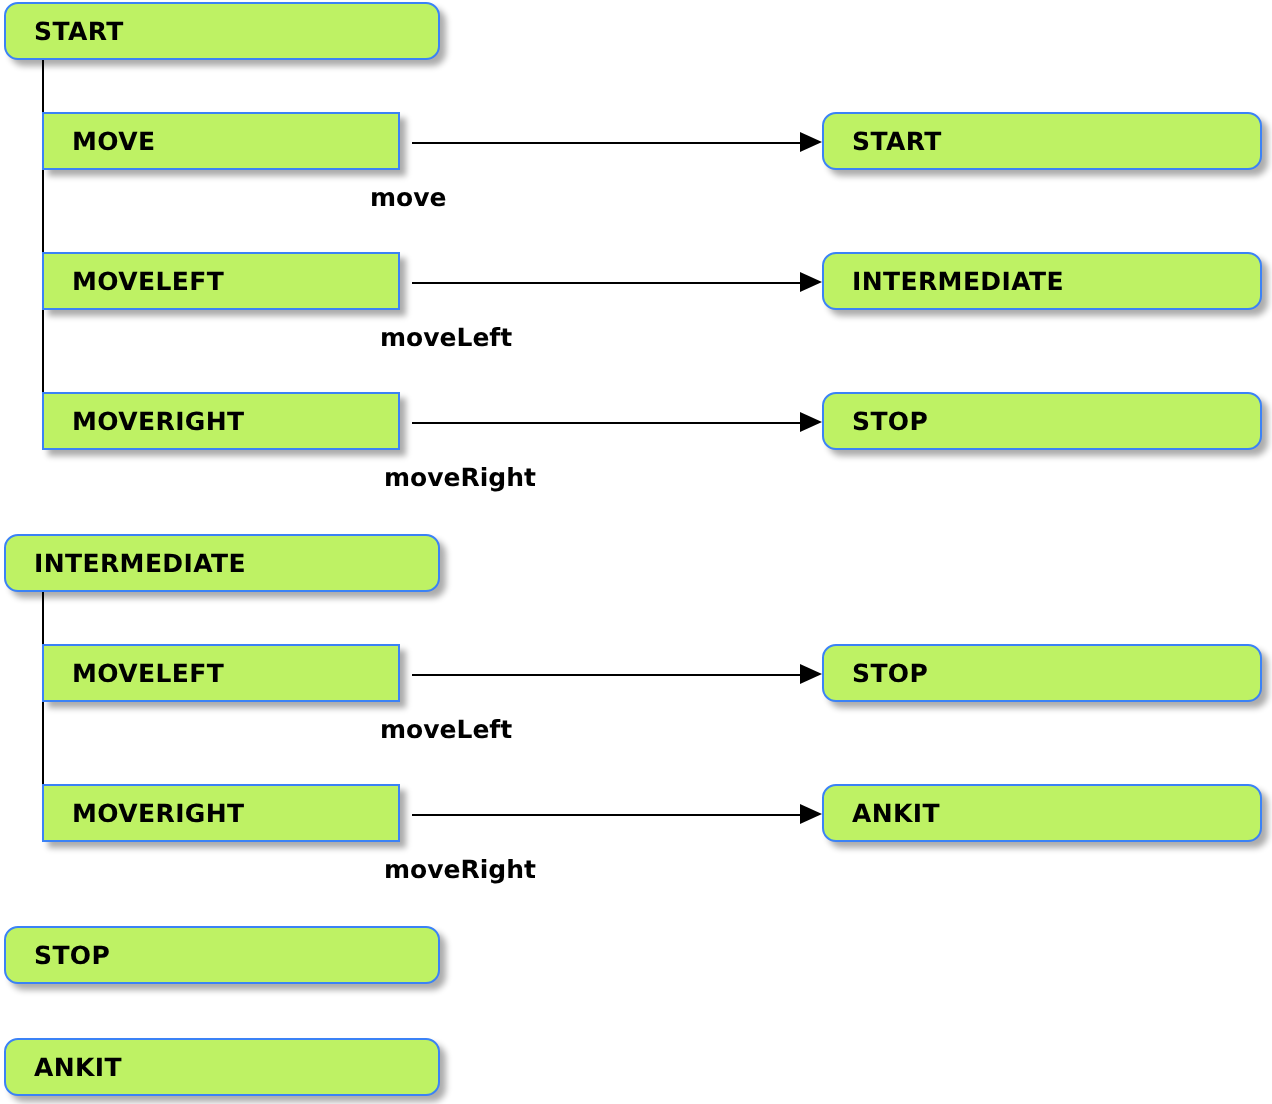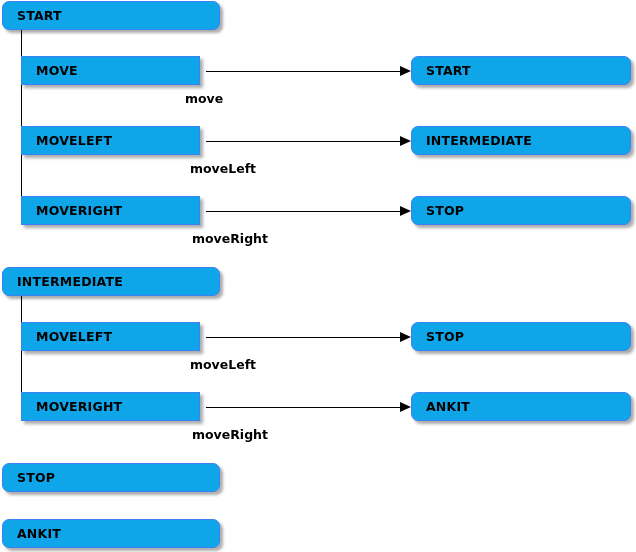--- a/index.html
+++ b/index.html
@@ -22,21 +22,21 @@
     left: 0;
     top: 0;
     width: 636px;
     height: 552px;
   }
 
   
   .node {
     position: absolute;
     box-sizing: border-box;
-    background: #0ea5e9;
+    background: #bef264;
     border: 4px solid #3b82f6;
     display: flex;
     align-items: center;
     box-shadow: 3px 3px 3px rgba(0,0,0,0.33);
   }
   .node .label {
     font-size: 12.5px;
     font-weight: bold;
     color: #000000;
     letter-spacing: 0.2px;

